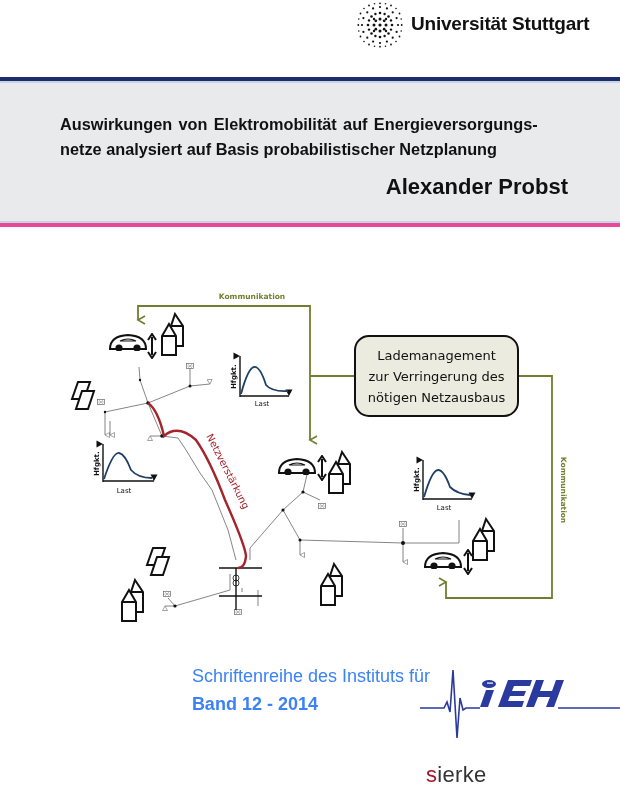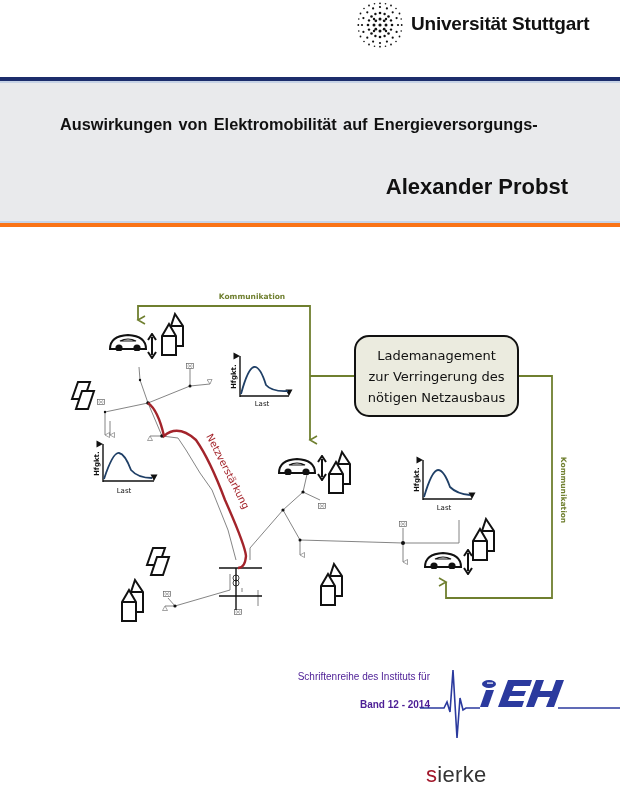--- a/index.html
+++ b/index.html
@@ -1,28 +1,28 @@
 <!DOCTYPE html>
 <html><head>
   <meta charset="utf-8">
   <style>
     html, body { margin: 0; padding: 0; background: #ffffff; }
     body { width: 620px; height: 800px; position: relative; overflow: hidden; font-family: "Liberation Sans", sans-serif; }
     .uni-header { position: absolute; top: 0; left: 12px; width: 620px; height: 87px; }
     .uni-logo { position: absolute; left: 342px; top: 2px; width: 52px; height: 46px; }
     .uni-name { position: absolute; left: 399px; top: 13px; font-size: 19px; font-weight: bold; color: #111; letter-spacing: -0.2px; }
-    .title-band { position: absolute; top: 77px; left: 0; width: 620px; height: 150px; background: #e9eaec; border-top: 4px solid #1c2d6b; border-bottom: 4px solid #f97316; box-sizing: border-box; }
+    .title-band { position: absolute; top: 77px; left: 0; width: 620px; height: 150px; background: #e9eaec; border-top: 4px solid #1c2d6b; border-bottom: 4px solid #ec4899; box-sizing: border-box; }
     .title-band::before { content: ""; position: absolute; left: 0; right: 0; top: 0; height: 2px; background: #c7d3e6; }
     .title-band::after { content: ""; position: absolute; left: 0; right: 0; bottom: 0; height: 2px; background: #c7d3e6; }
     .title-line { position: absolute; left: 60px; font-size: 16.3px; font-weight: bold; color: #111; white-space: nowrap; }
     .title-line.l1 { top: 34px; word-spacing: 1.8px; }
     .title-line.l2 { top: 59px; }
     .author { position: absolute; right: 52px; top: 93px; font-size: 22px; font-weight: bold; color: #111; margin-left: 33px; }
     .diagram { position: absolute; left: 0; top: 280px; width: 620px; height: 360px; }
-    .series { position: absolute; right: 190px; top: 667px; text-align: right; font-size: 10px; color: #4c1d95; line-height: 19px; }
+    .series { position: absolute; right: 190px; top: 667px; font-size: 18px; color: #3b82f6; line-height: 19px; }
     .series .band { display: block; margin-top: 9px; font-weight: bold; }
     .ieh-logo { position: absolute; left: 420px; top: 660px; width: 200px; height: 80px; }
     .publisher { position: absolute; left: 426px; top: 762px; font-size: 22px; color: #333; letter-spacing: 0.3px; }
     .publisher .s { color: #a2182b; }
     .diag-text { font-family: "DejaVu Sans", sans-serif; }
   </style>
 </head>
 <body>
 
 <div class="uni-header">
@@ -98,20 +98,21 @@
         <circle cx="32" cy="17" r="1.2"></circle>
         <circle cx="20" cy="17" r="1.2"></circle>
         <circle cx="32" cy="29" r="1.2"></circle>
     </g>
   </svg>
   <div class="uni-name">Universität Stuttgart</div>
 </div>
 
 <div class="title-band">
   <div class="title-line l1">Auswirkungen von Elektromobilität auf Energieversorgungs-</div>
+  <div class="title-line l2">netze analysiert auf Basis probabilistischer Netzplanung</div>
   <div class="author">Alexander Probst</div>
 </div>
 
 <svg class="diagram" viewBox="0 280 620 360">
   <defs>
     <marker id="arrG" markerWidth="10" markerHeight="10" refX="5" refY="8" orient="auto" markerUnits="userSpaceOnUse">
       <path d="M1,1 L5,8 L9,1" fill="none" stroke="#6f7f2f" stroke-width="1.6"></path>
     </marker>
     <marker id="arrK" markerWidth="8" markerHeight="8" refX="4" refY="7" orient="auto" markerUnits="userSpaceOnUse">
       <path d="M0.5,0.5 L4,7 L7.5,0.5 Z" fill="#111"></path>

